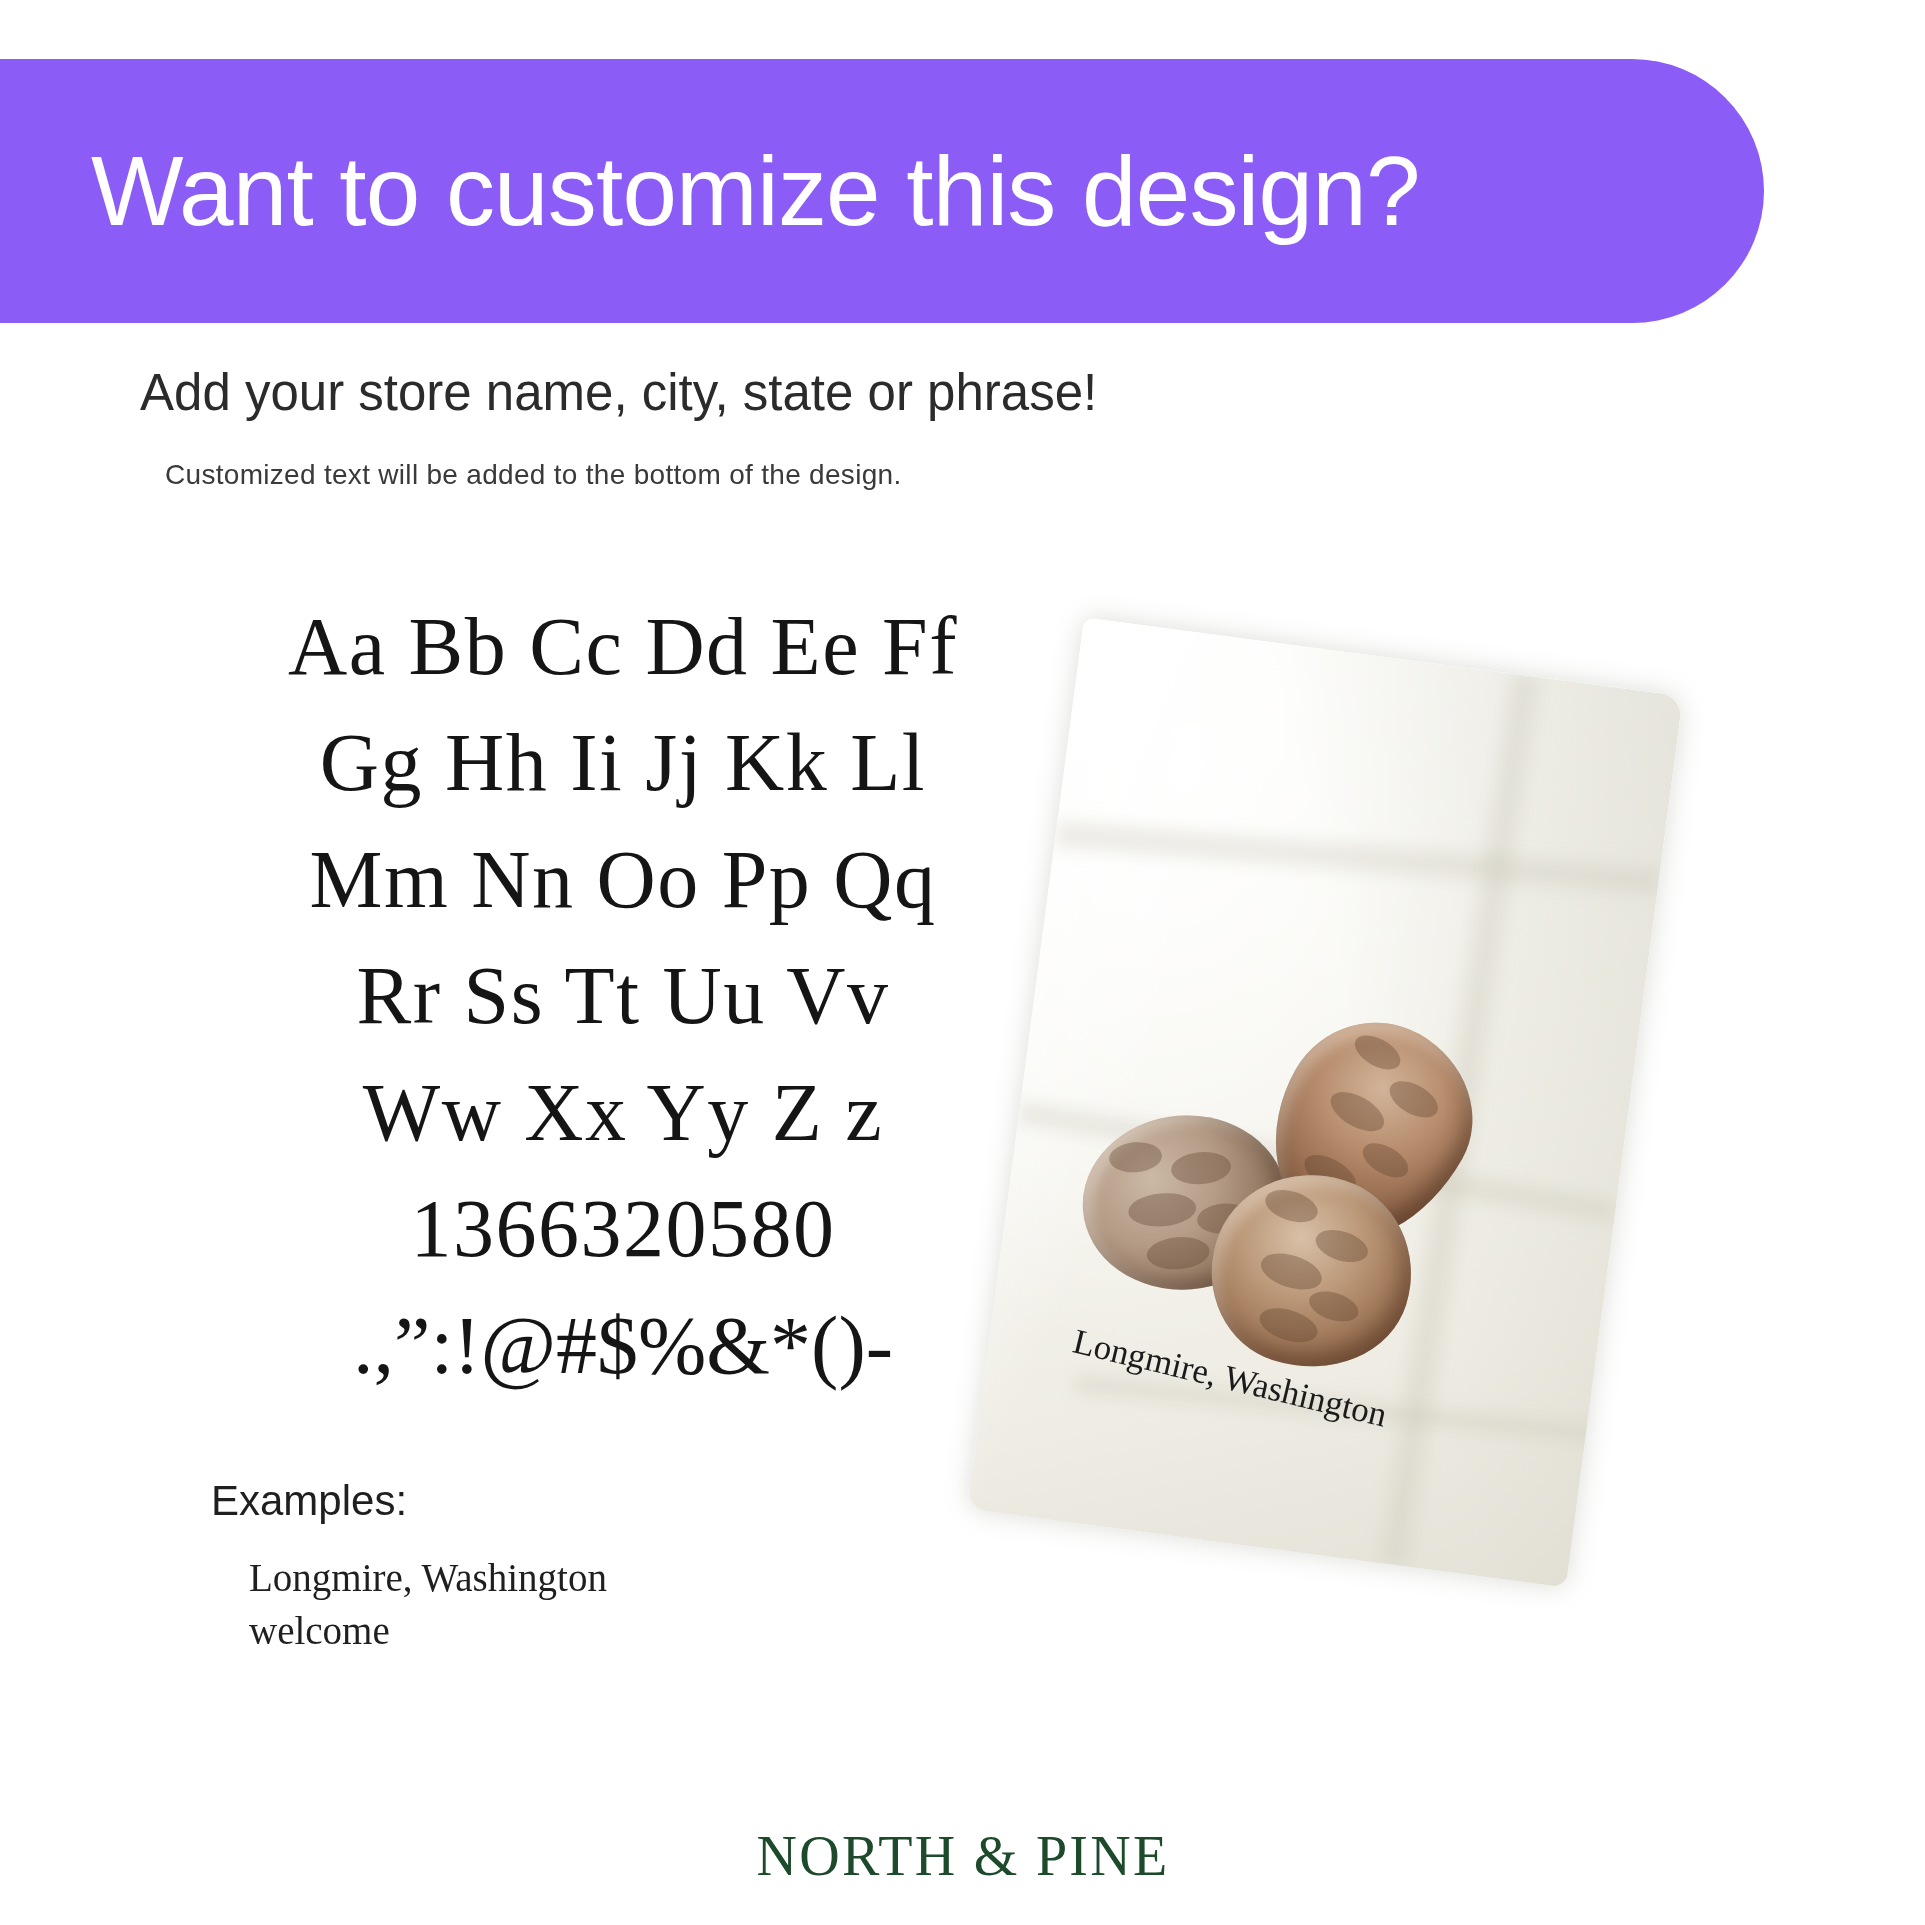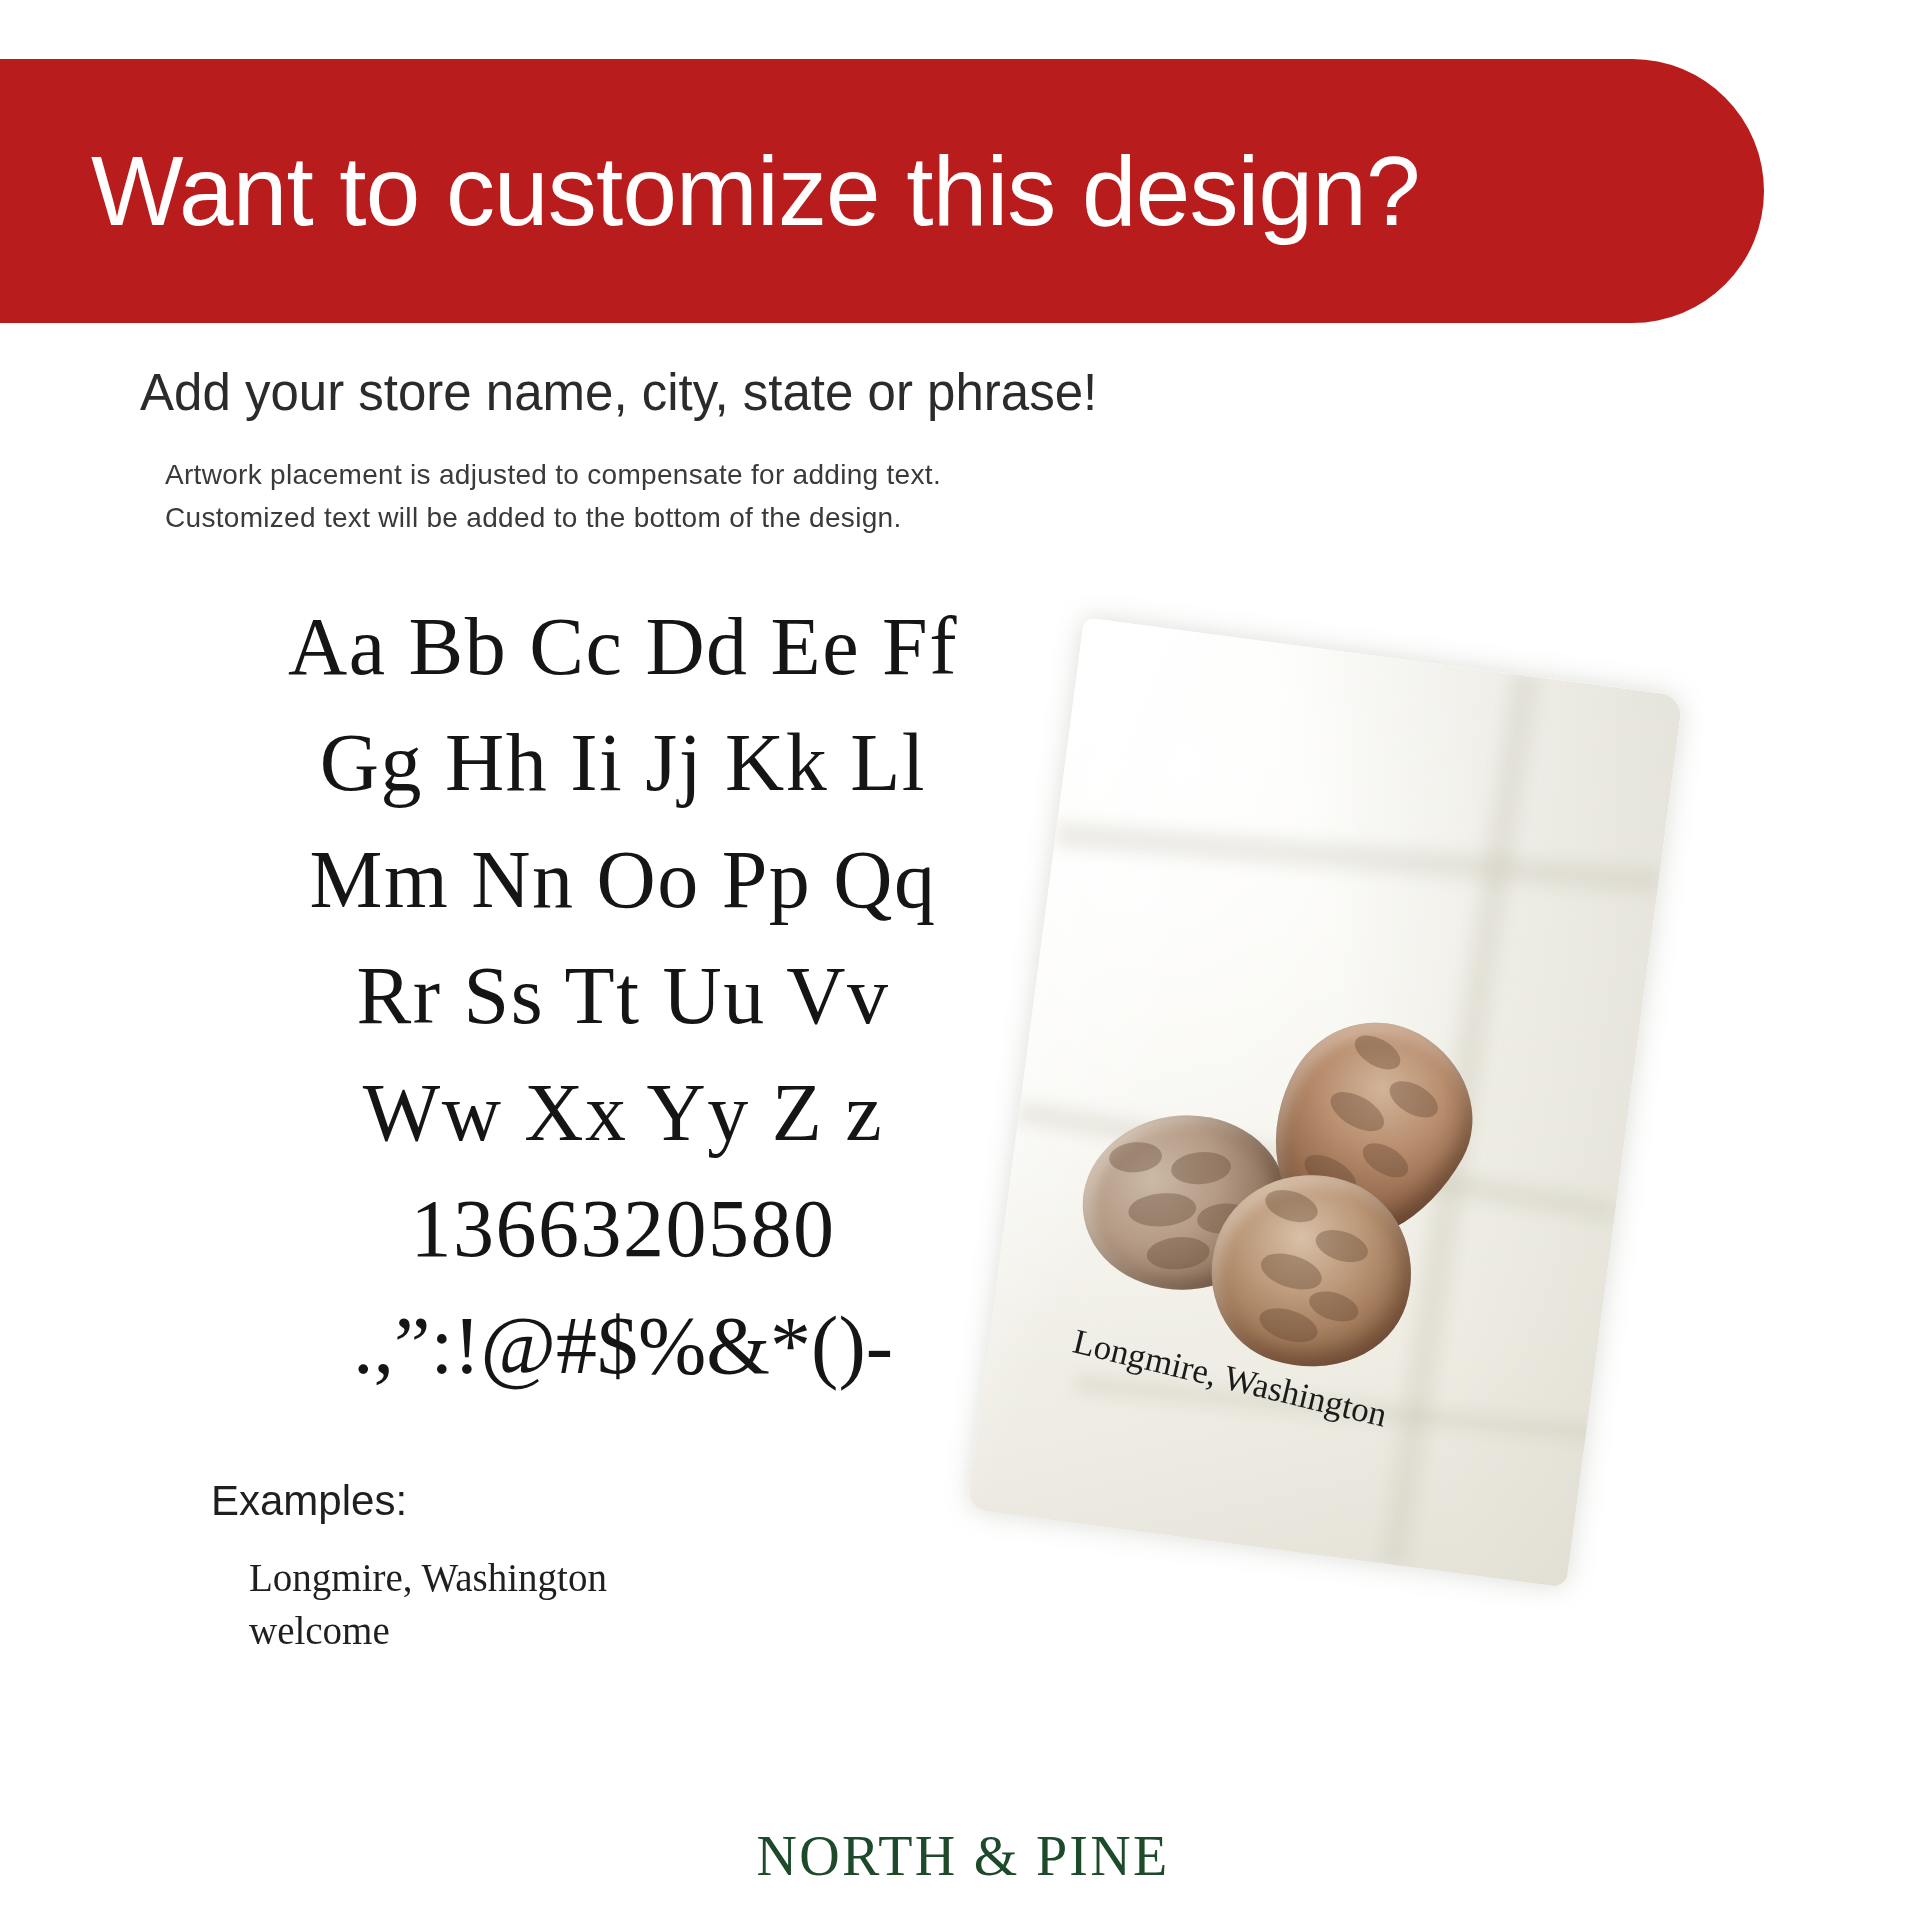--- a/index.html
+++ b/index.html
@@ -15,21 +15,21 @@
     overflow: hidden;
   }
 
   
   .header-banner {
     position: absolute;
     left: 0;
     top: 59px;
     width: 1764px;
     height: 264px;
-    background: #b91c1c;
+    background: #8b5cf6;
     border-top-right-radius: 132px;
     border-bottom-right-radius: 132px;
     display: flex;
     align-items: center;
   }
   .header-title {
     color: #ffffff;
     font-size: 98px;
     font-weight: 400;
     letter-spacing: -0.8px;
@@ -208,21 +208,20 @@
 </head>
 <body>
 
 <div class="header-banner">
   <div class="header-title">Want to customize this design?</div>
 </div>
 
 <div class="subhead">Add your store name, city, state or phrase!</div>
 
 <div class="note-block">
-  <div class="note-line">Artwork placement is adjusted to compensate for adding text.</div>
   <div class="note-line">Customized text will be added to the bottom of the design.</div>
 </div>
 
 <div class="specimen">
   <div class="specimen-row">Aa  Bb  Cc  Dd  Ee  Ff</div>
   <div class="specimen-row">Gg  Hh  Ii  Jj  Kk  Ll</div>
   <div class="specimen-row">Mm  Nn  Oo  Pp  Qq</div>
   <div class="specimen-row">Rr  Ss  Tt  Uu  Vv</div>
   <div class="specimen-row">Ww  Xx  Yy  Z z</div>
   <div class="specimen-row">1366320580</div>

